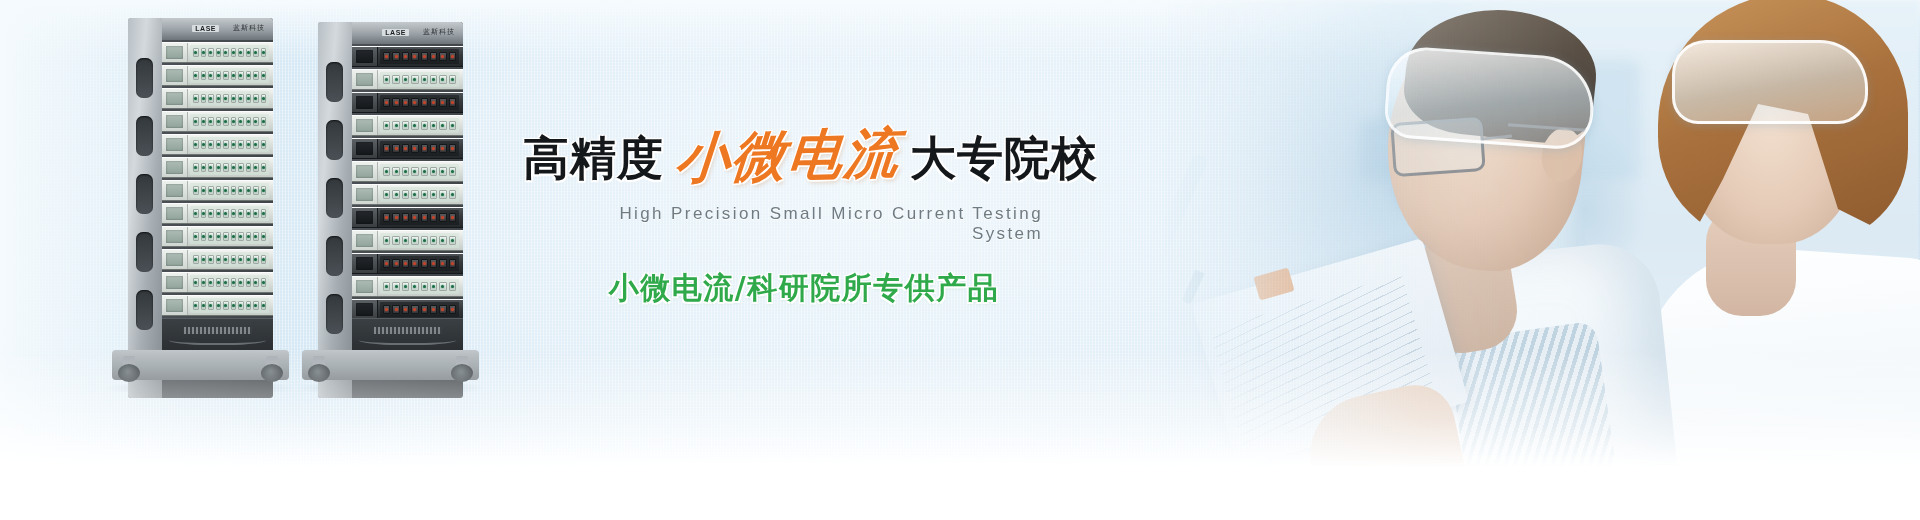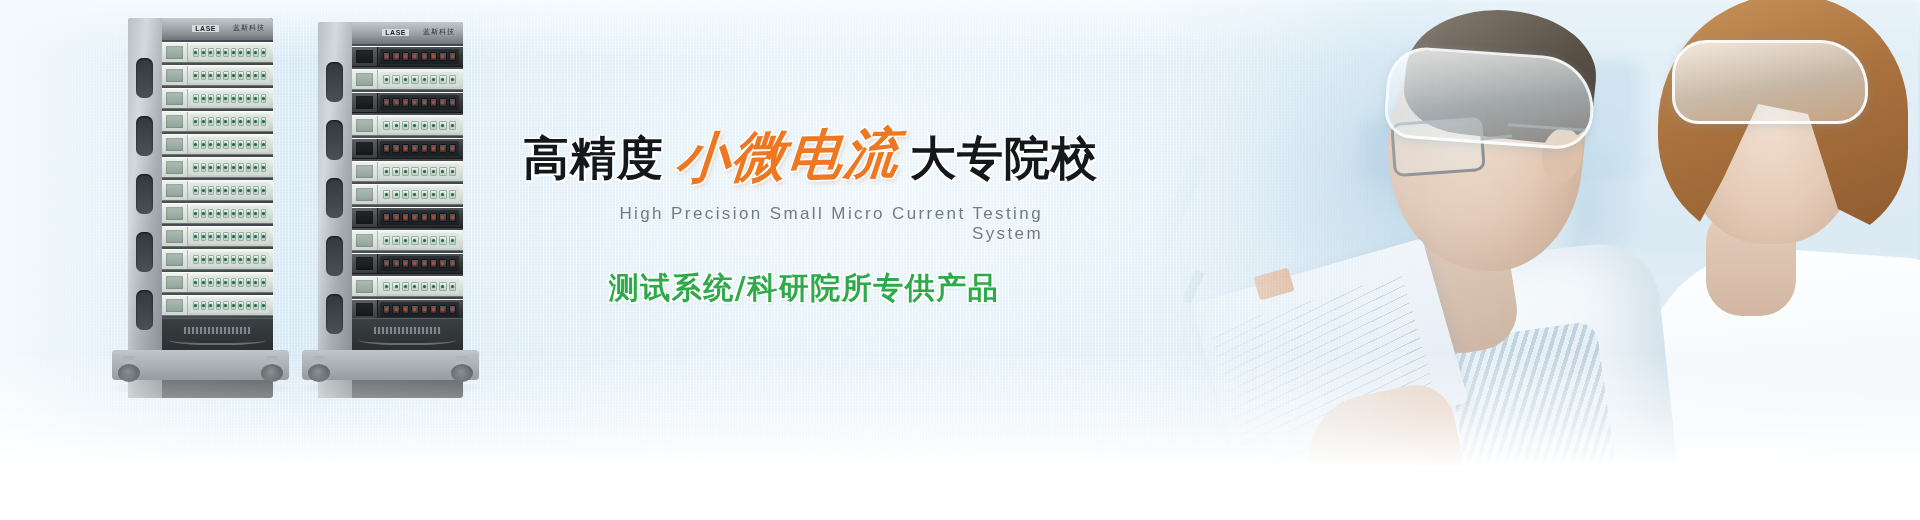--- a/index.html
+++ b/index.html
@@ -852,17 +852,17 @@
     </div>
   </div>
 
   <div class="copy">
     <div class="headline">
       <span class="h-black">高精度</span>
       <span class="h-orange">小微电流</span>
       <span class="h-black2">大专院校</span>
     </div>
     <div class="subtitle">High Precision Small Micro Current Testing System</div>
-    <div class="tagline">测试系统/科研院所专供产品</div>
+    <div class="tagline">小微电流/科研院所专供产品</div>
   </div>
 
   <div class="vignette-bottom"></div>
 </div>
 
 </body></html>

